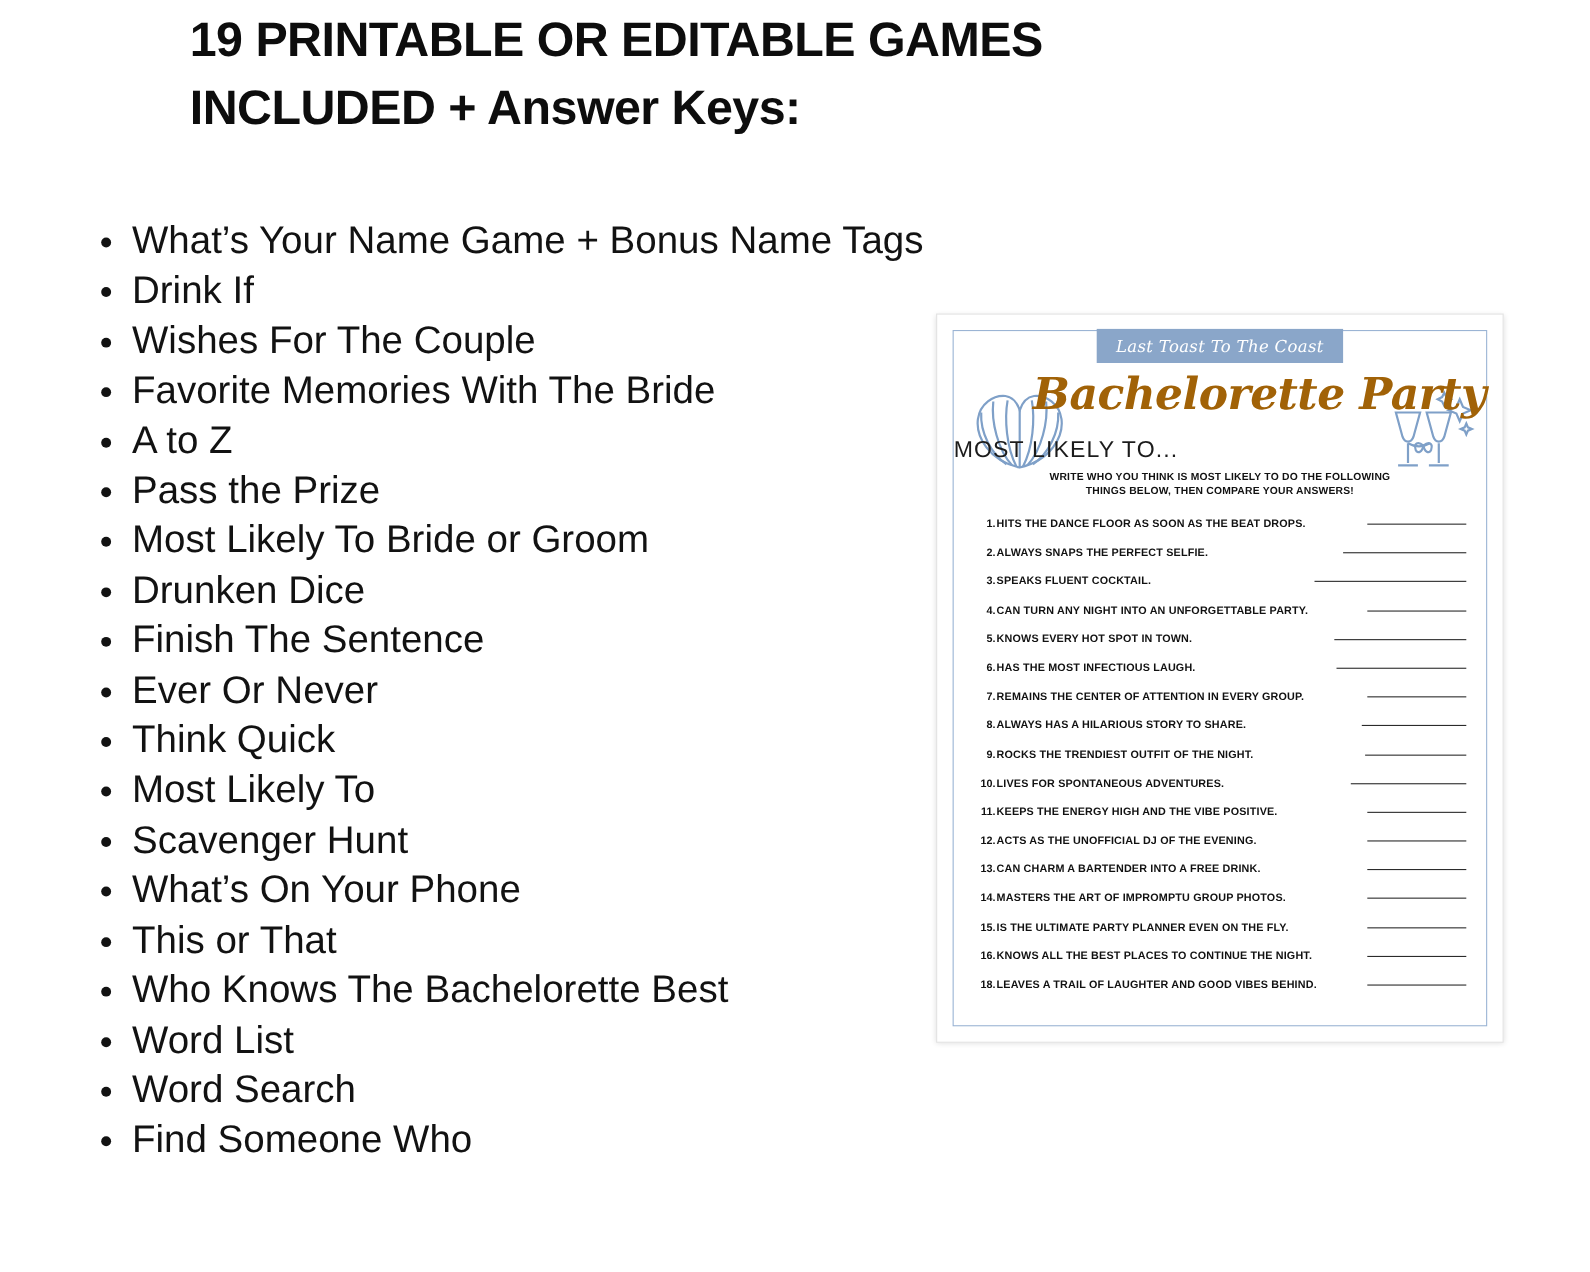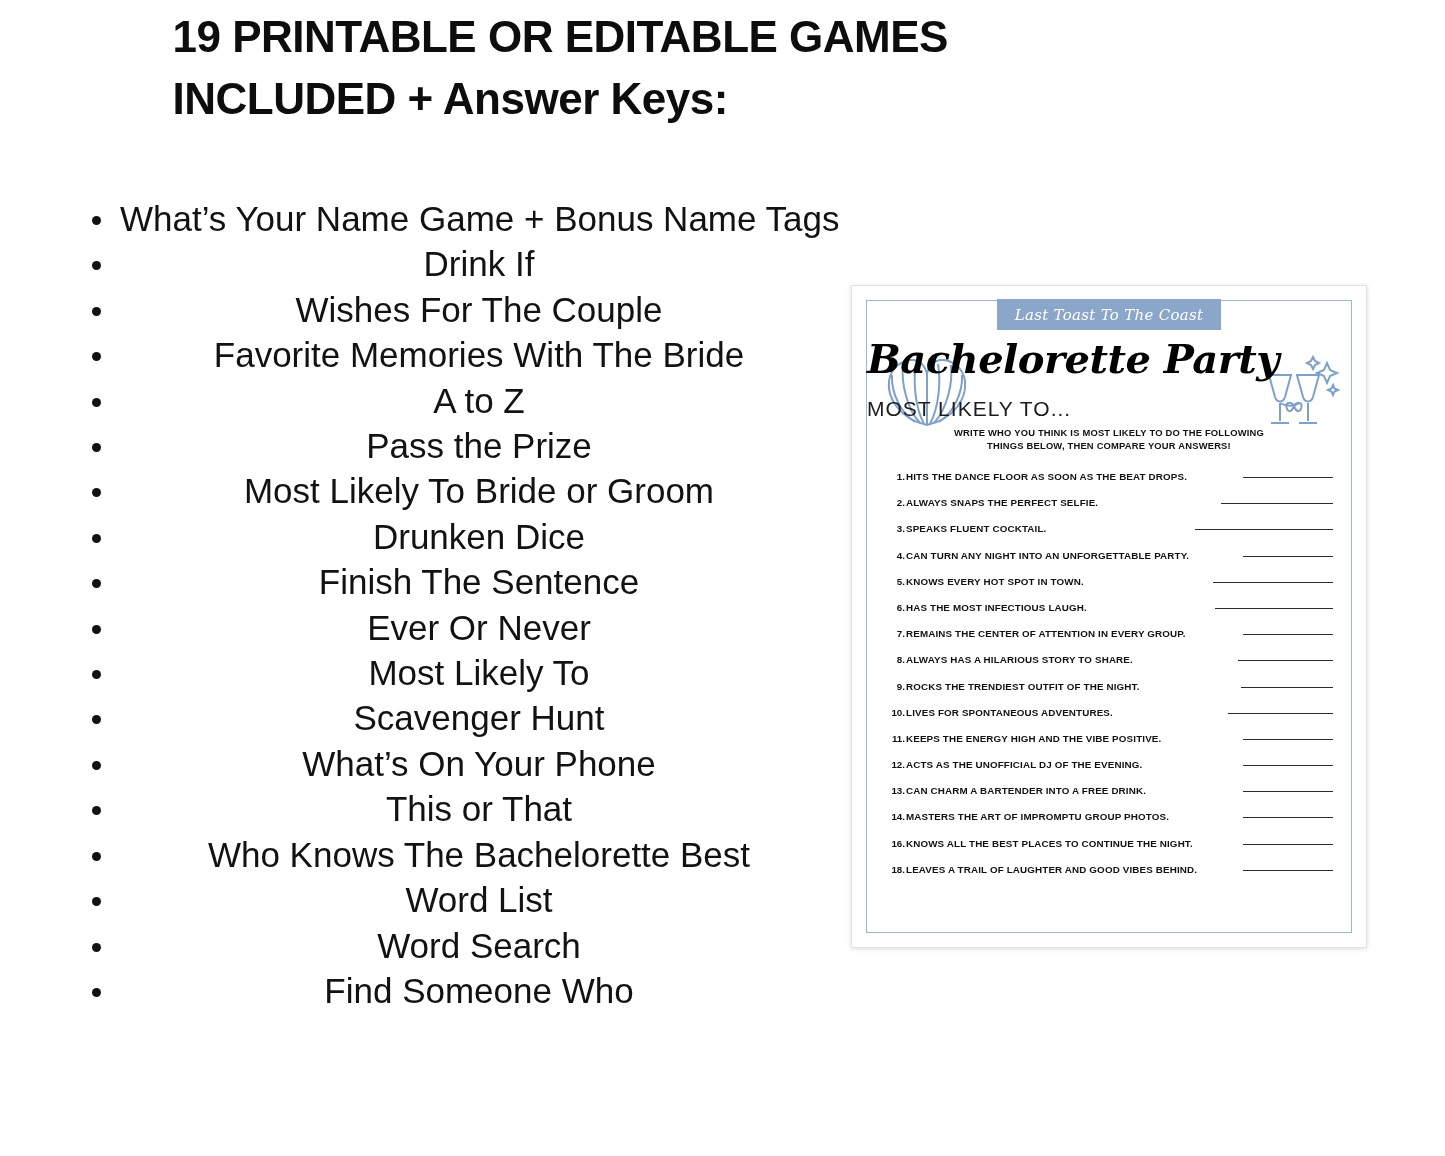--- a/index.html
+++ b/index.html
@@ -32,21 +32,20 @@
 
   
   .games-list {
     position: absolute;
     left: 78px;
     top: 196px;
     width: 760px;
     margin: 0;
     padding: 0;
     list-style: none;
-    text-align: center;
   }
   .games-list li {
     position: relative;
     padding-left: 42px;
     font-size: 35px;
     line-height: 45.4px;
     color: #121212;
     white-space: nowrap;
   }
   .games-list li::before {
@@ -101,26 +100,26 @@
     font-size: 15px;
     color: #ffffff;
     letter-spacing: 0.3px;
   }
 
   .script-title {
     position: absolute;
     left: 0;
     right: 0;
     top: 34px;
-    text-align: left;
+    text-align: right;
     font-family: "DejaVu Serif", serif;
     font-style: italic;
     font-weight: bold;
     font-size: 40px;
-    color: #000000;
+    color: #a16207;
     letter-spacing: -0.5px;
   }
 
   .subtitle {
     position: absolute;
     left: 0;
     right: 0;
     top: 96px;
     text-align: left;
     font-size: 21px;
@@ -213,20 +212,21 @@
     <li>What’s Your Name Game + Bonus Name Tags</li>
     <li>Drink If</li>
     <li>Wishes For The Couple</li>
     <li>Favorite Memories With The Bride</li>
     <li>A to Z</li>
     <li>Pass the Prize</li>
     <li>Most Likely To Bride or Groom</li>
     <li>Drunken Dice</li>
     <li>Finish The Sentence</li>
     <li>Ever Or Never</li>
+    <li>Think Quick</li>
     <li>Most Likely To</li>
     <li>Scavenger Hunt</li>
     <li>What’s On Your Phone</li>
     <li>This or That</li>
     <li>Who Knows The Bachelorette Best</li>
     <li>Word List</li>
     <li>Word Search</li>
     <li>Find Someone Who</li>
   </ul>
 
@@ -350,20 +350,26 @@
           <span class="prompt-spacer"></span>
           <span class="prompt-line"></span>
         </li>
         <li class="prompt-row">
           <span class="prompt-num">14.</span>
           <span class="prompt-text">MASTERS THE ART OF IMPROMPTU GROUP PHOTOS.</span>
           <span class="prompt-spacer"></span>
           <span class="prompt-line"></span>
         </li>
         <li class="prompt-row">
+          <span class="prompt-num">15.</span>
+          <span class="prompt-text">IS THE ULTIMATE PARTY PLANNER EVEN ON THE FLY.</span>
+          <span class="prompt-spacer"></span>
+          <span class="prompt-line"></span>
+        </li>
+        <li class="prompt-row">
           <span class="prompt-num">16.</span>
           <span class="prompt-text">KNOWS ALL THE BEST PLACES TO CONTINUE THE NIGHT.</span>
           <span class="prompt-spacer"></span>
           <span class="prompt-line"></span>
         </li>
         <li class="prompt-row">
           <span class="prompt-num">18.</span>
           <span class="prompt-text">LEAVES A TRAIL OF LAUGHTER AND GOOD VIBES BEHIND.</span>
           <span class="prompt-spacer"></span>
           <span class="prompt-line"></span>

